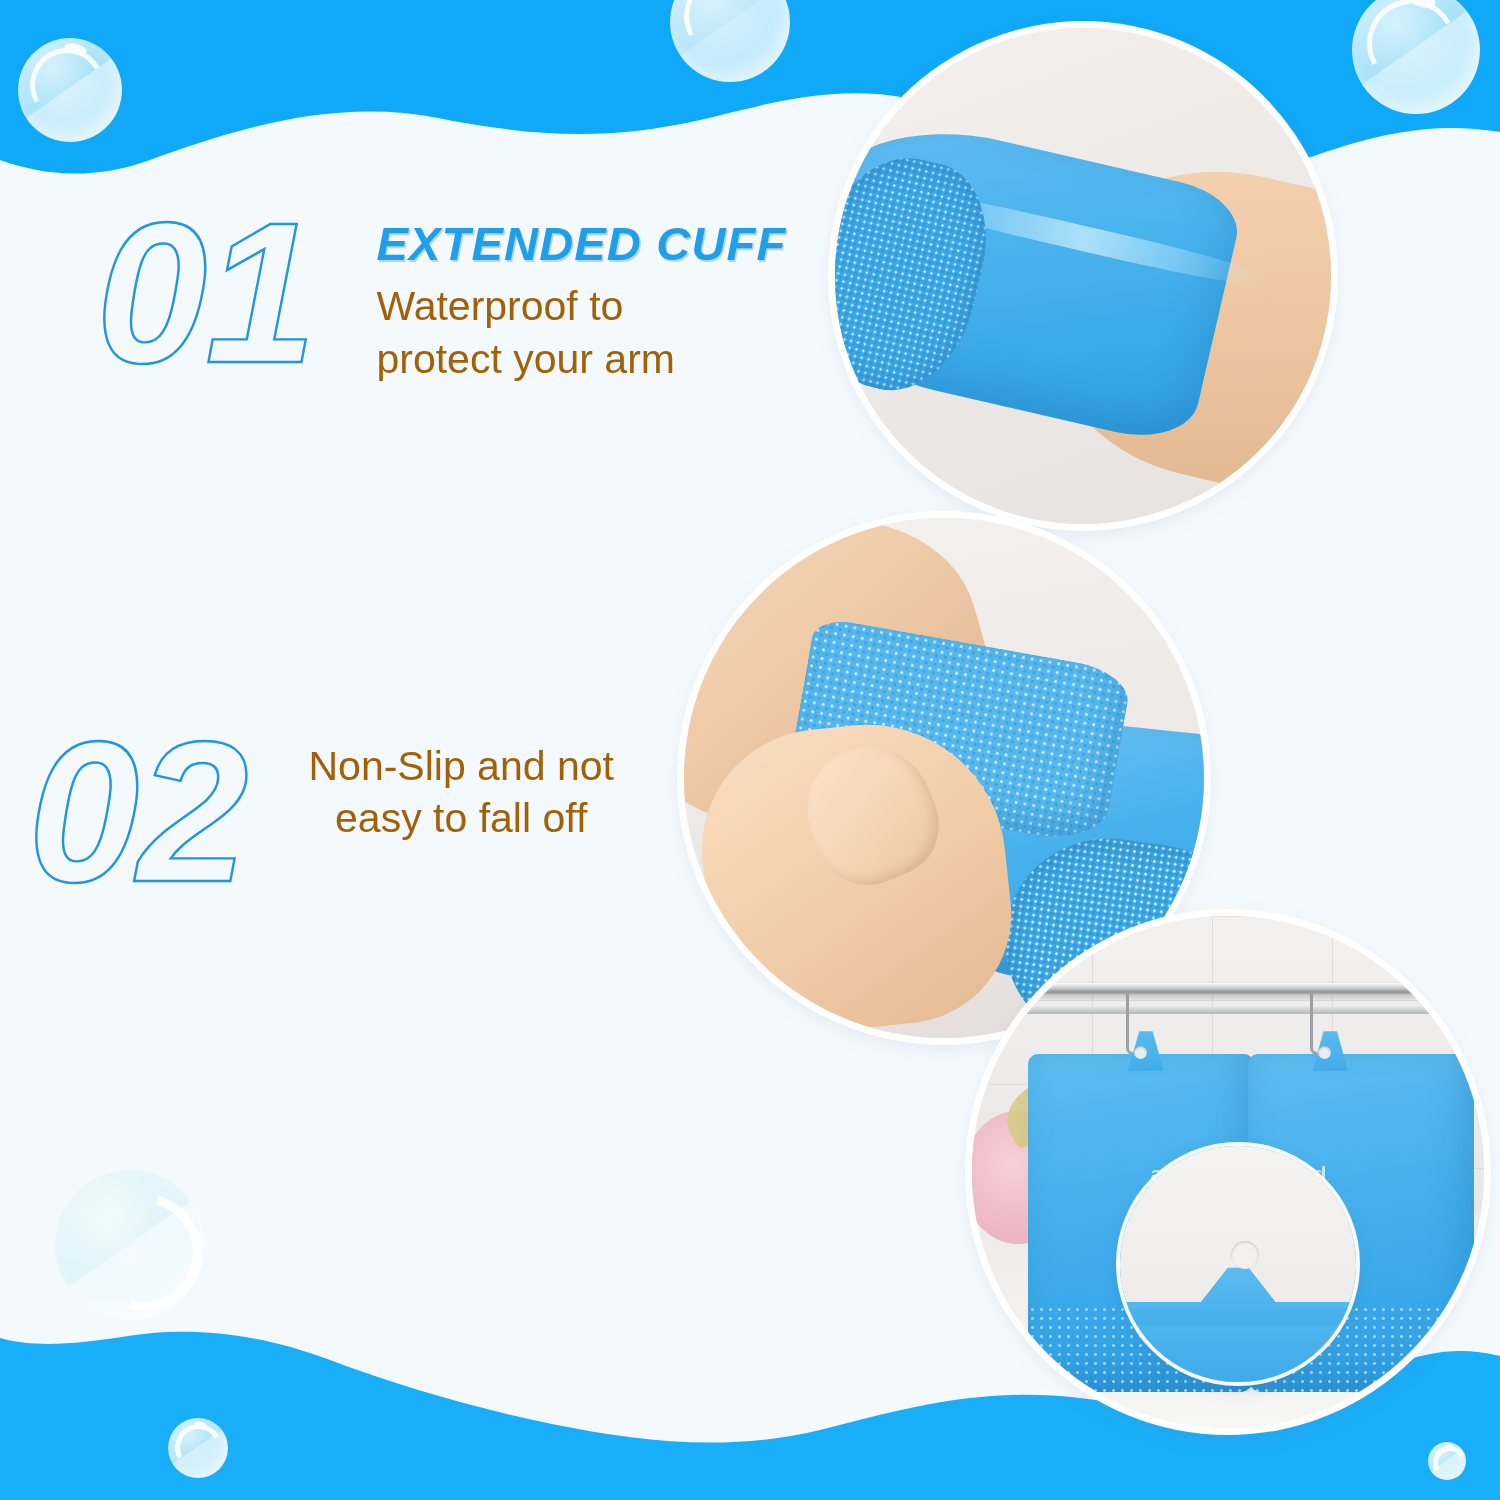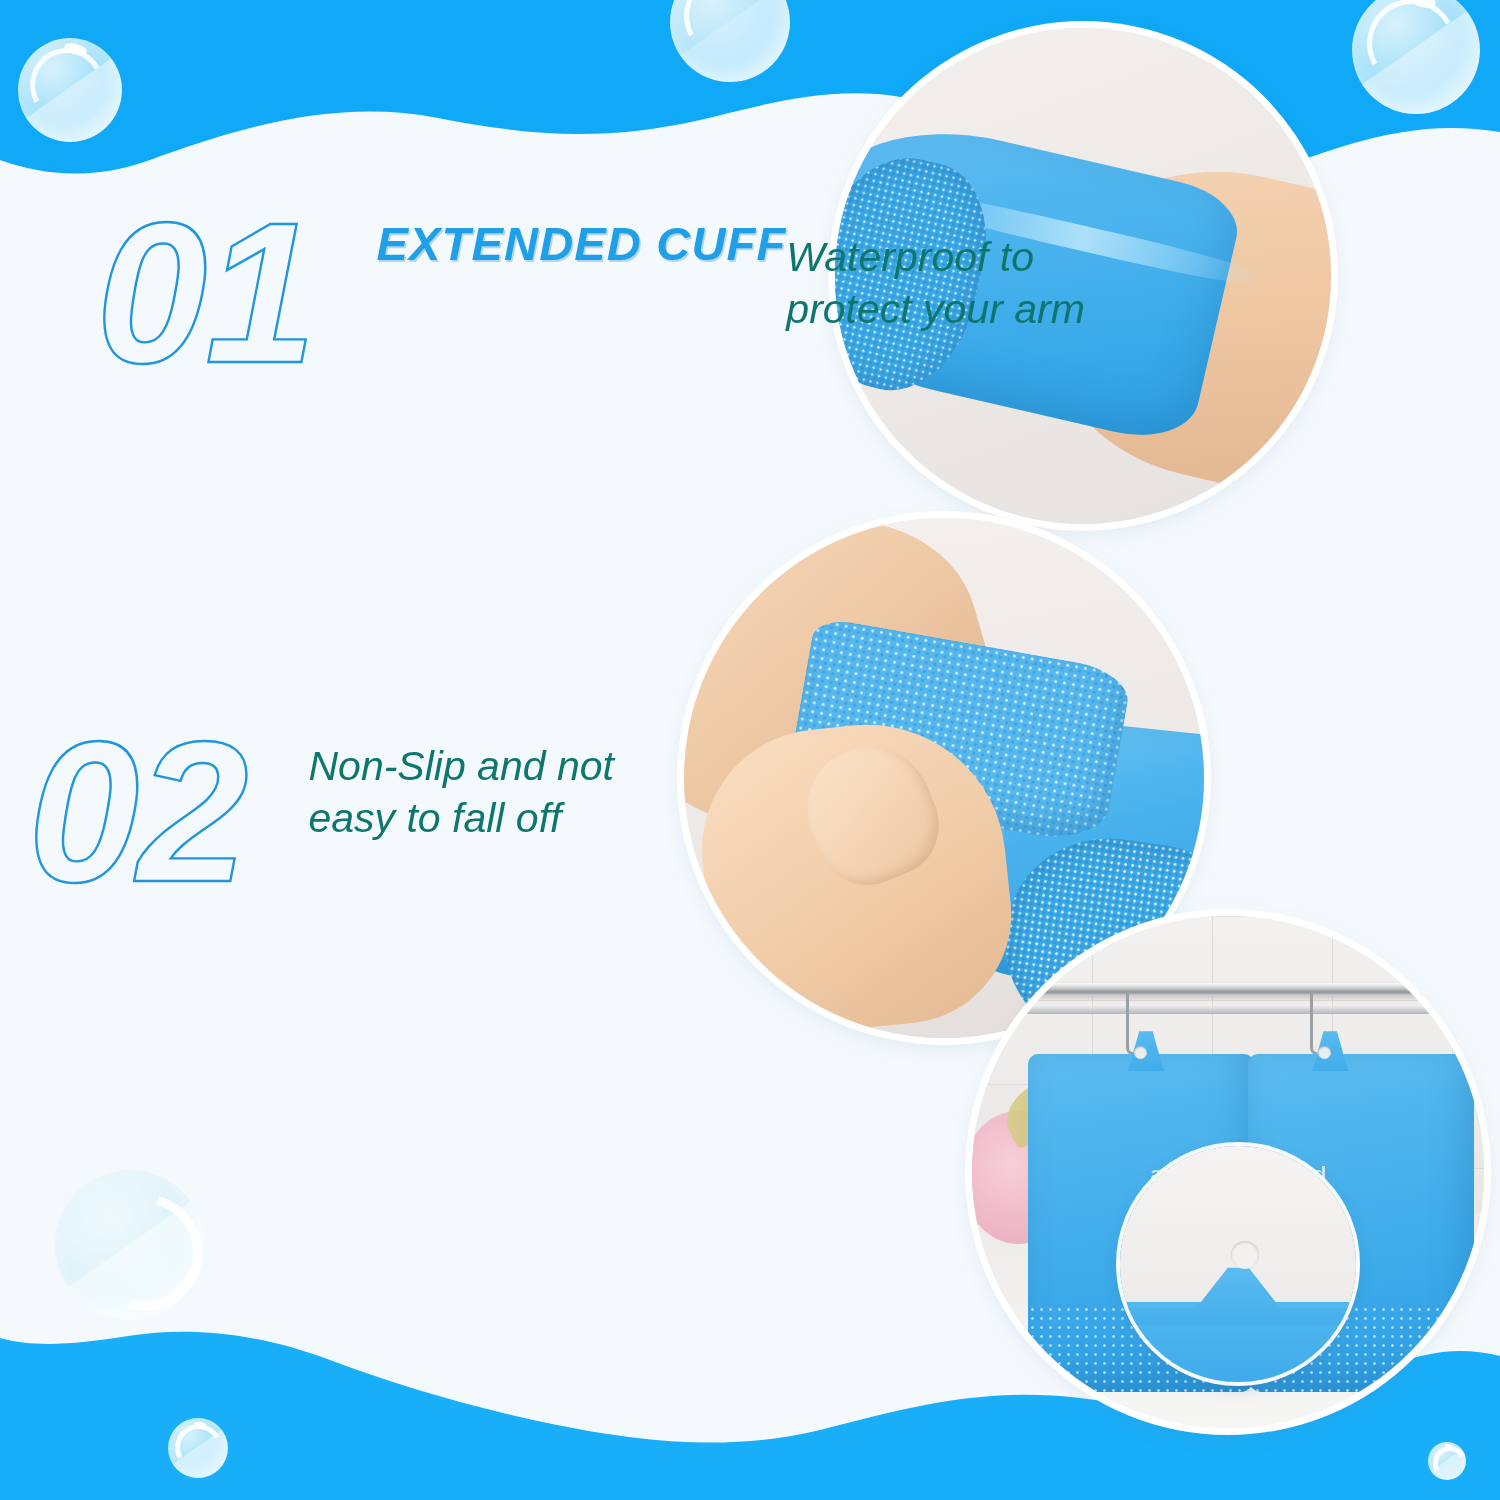--- a/index.html
+++ b/index.html
@@ -70,48 +70,47 @@
     font-family:"Liberation Sans", sans-serif;
     font-weight:700;
     font-style:italic;
     letter-spacing:-2px;
     color:transparent;
     -webkit-text-stroke:2.4px #2196dc;
     line-height:1;
     user-select:none;
   }
 
-  .ftext { display:flex; flex-direction:row; }
+  .ftext { display:flex; flex-direction:column; }
 
   .fhead {
     color:#1e9fe8;
     font-weight:700;
     font-style:italic;
     letter-spacing:1.2px;
     line-height:1.05;
     text-shadow: 1.5px 1.5px 0 rgba(20,120,185,.28);
     white-space:nowrap;
   }
 
   .fbody {
-    color:#0f766e;
+    color:#a16207;
     font-weight:400;
     line-height:1.28;
     white-space:pre-line;
-    font-style:italic;
   }
 
   
   #row-01 { left:96px;  top:193px; }
   #row-01 .num   { font-size:200px; }
   #row-01 .ftext { margin-left:62px; padding-top:26px; }
   #row-01 .fhead { font-size:47px; }
   #row-01 .fbody { font-size:41px; margin-top:12px; }
 
-  #row-02 { left:28px;  top:712px; }
+  #row-02 { left:28px;  top:712px;text-align:center; }
   #row-02 .num   { font-size:200px; }
   #row-02 .ftext { margin-left:62px; padding-top:28px; }
   #row-02 .fhead { font-size:47px; }
   #row-02 .fbody { font-size:41px; }
 
   #row-03 { left:130px; top:1158px; }
   #row-03 .num   { font-size:200px; }
   #row-03 .ftext { margin-left:60px; padding-top:26px; }
   #row-03 .fhead { font-size:47px; }
   #row-03 .fbody { font-size:41px; margin-top:12px; }

